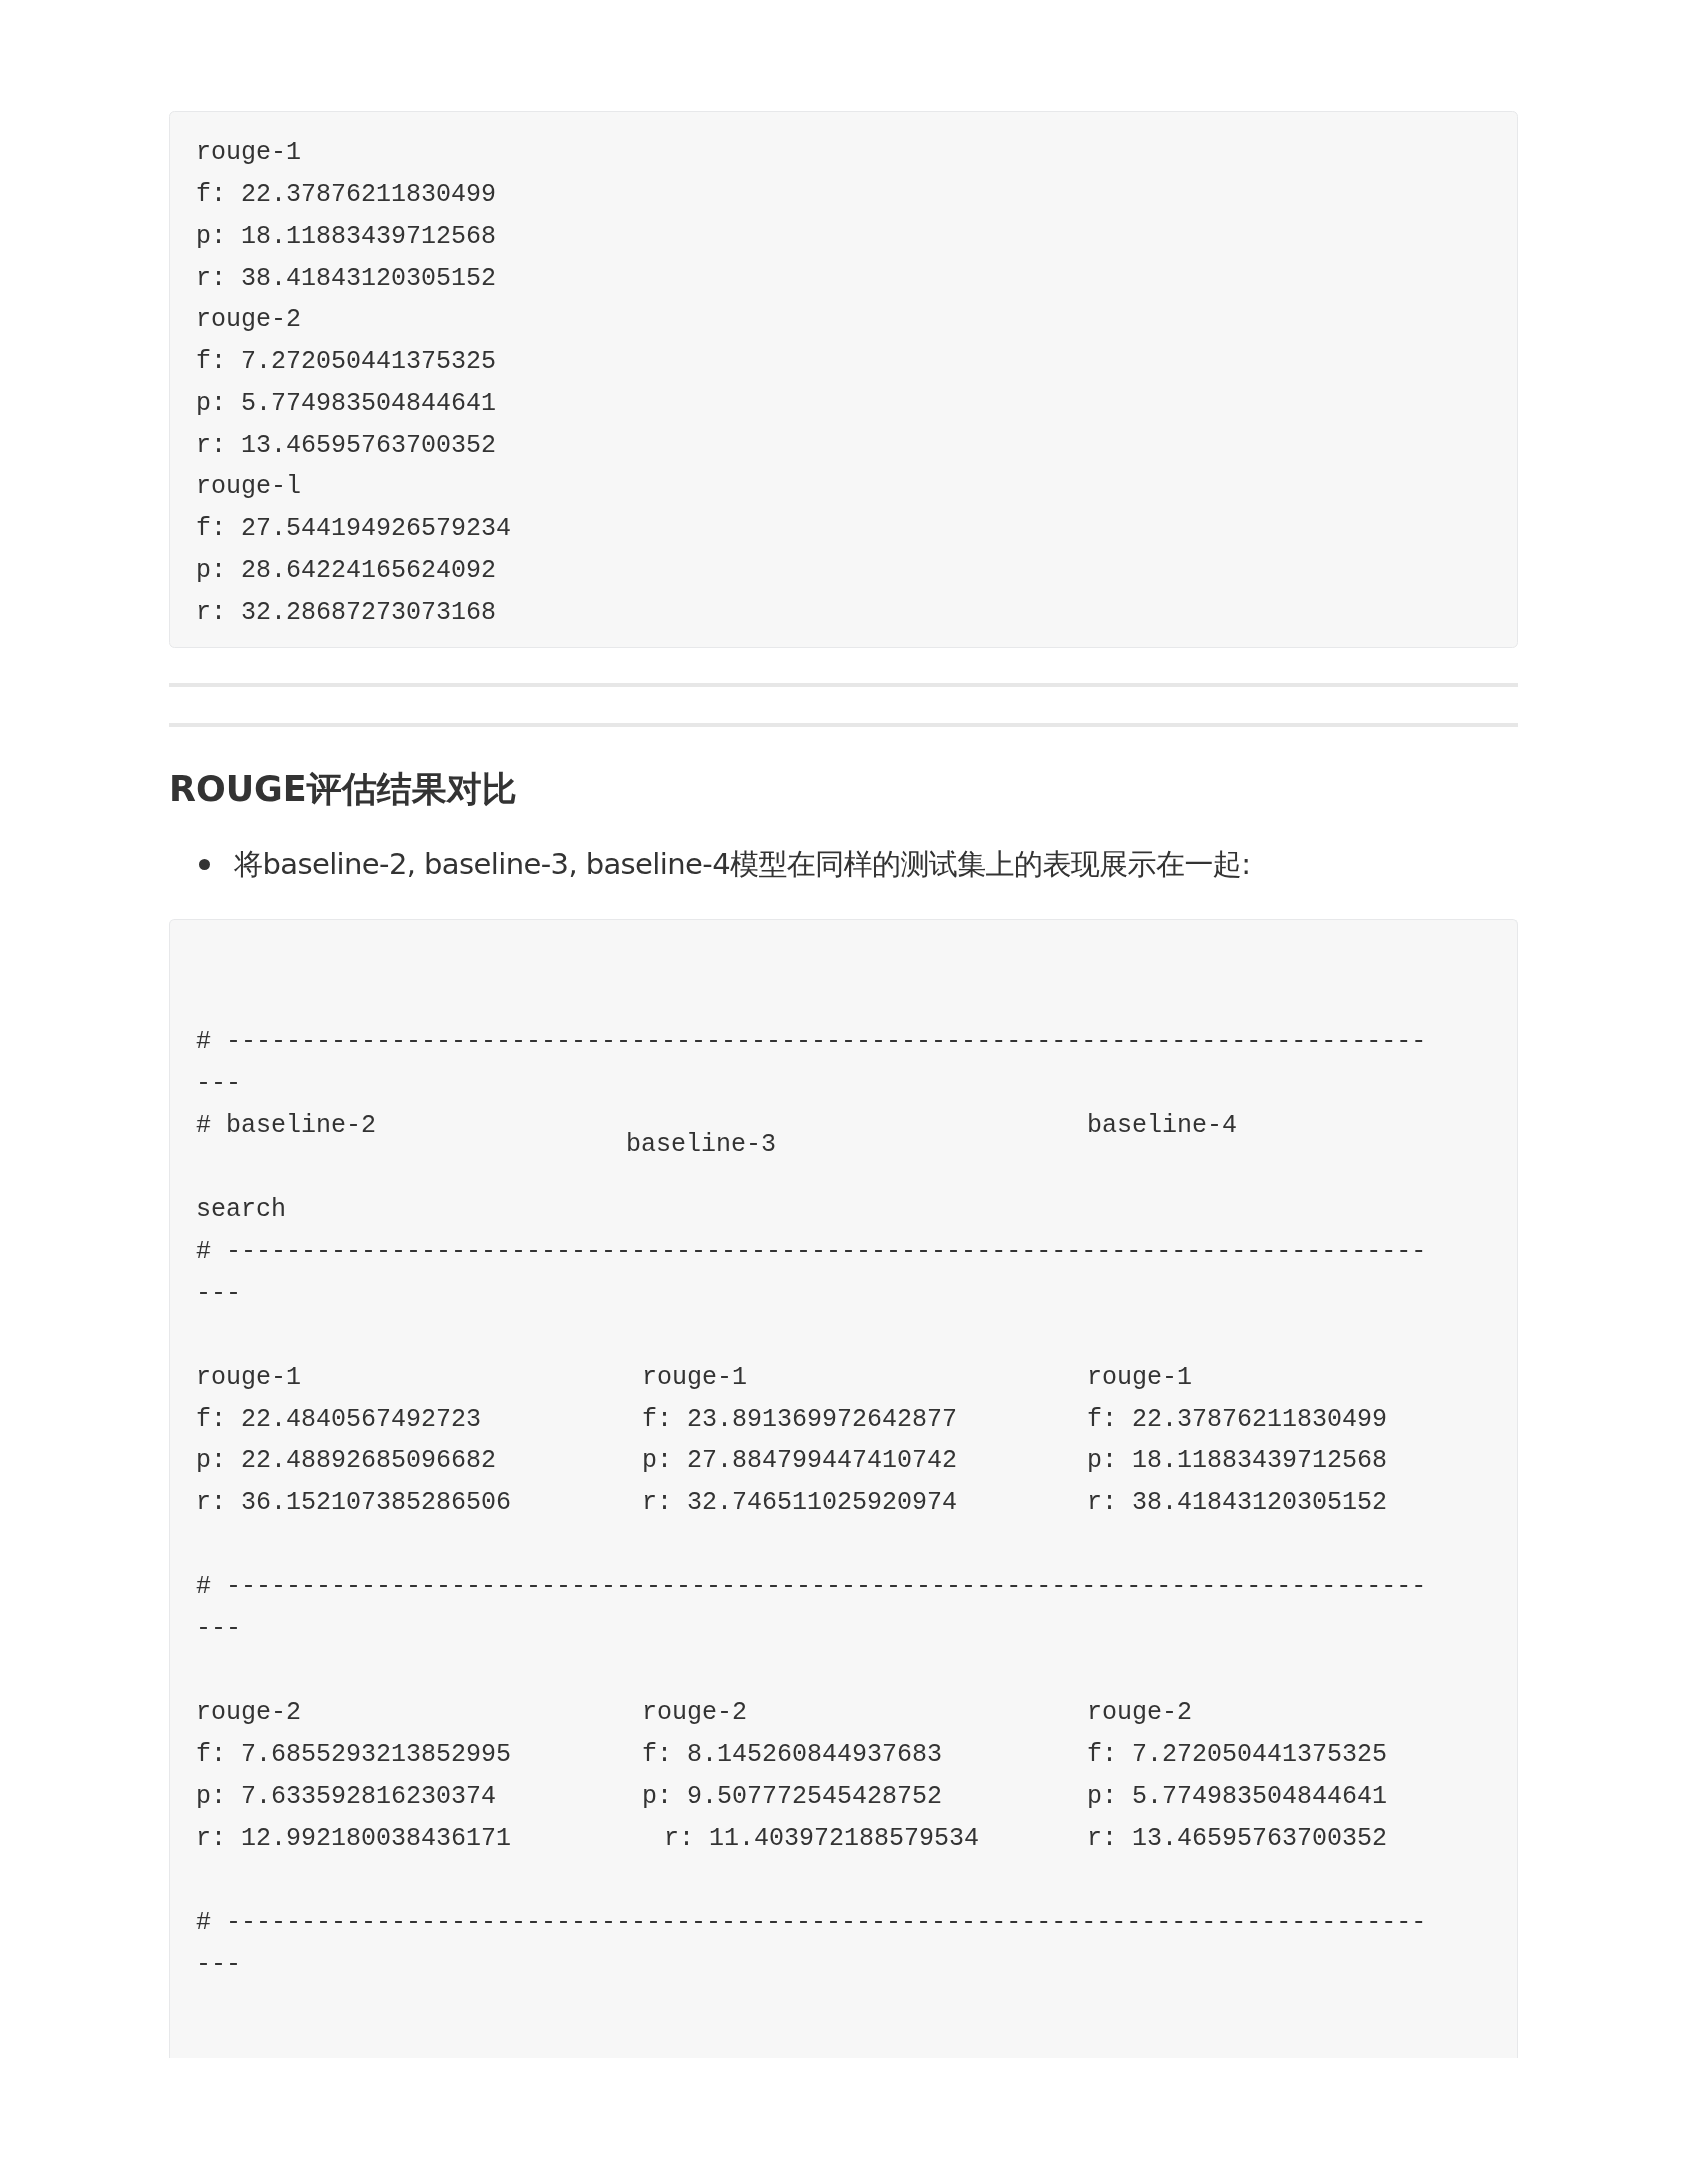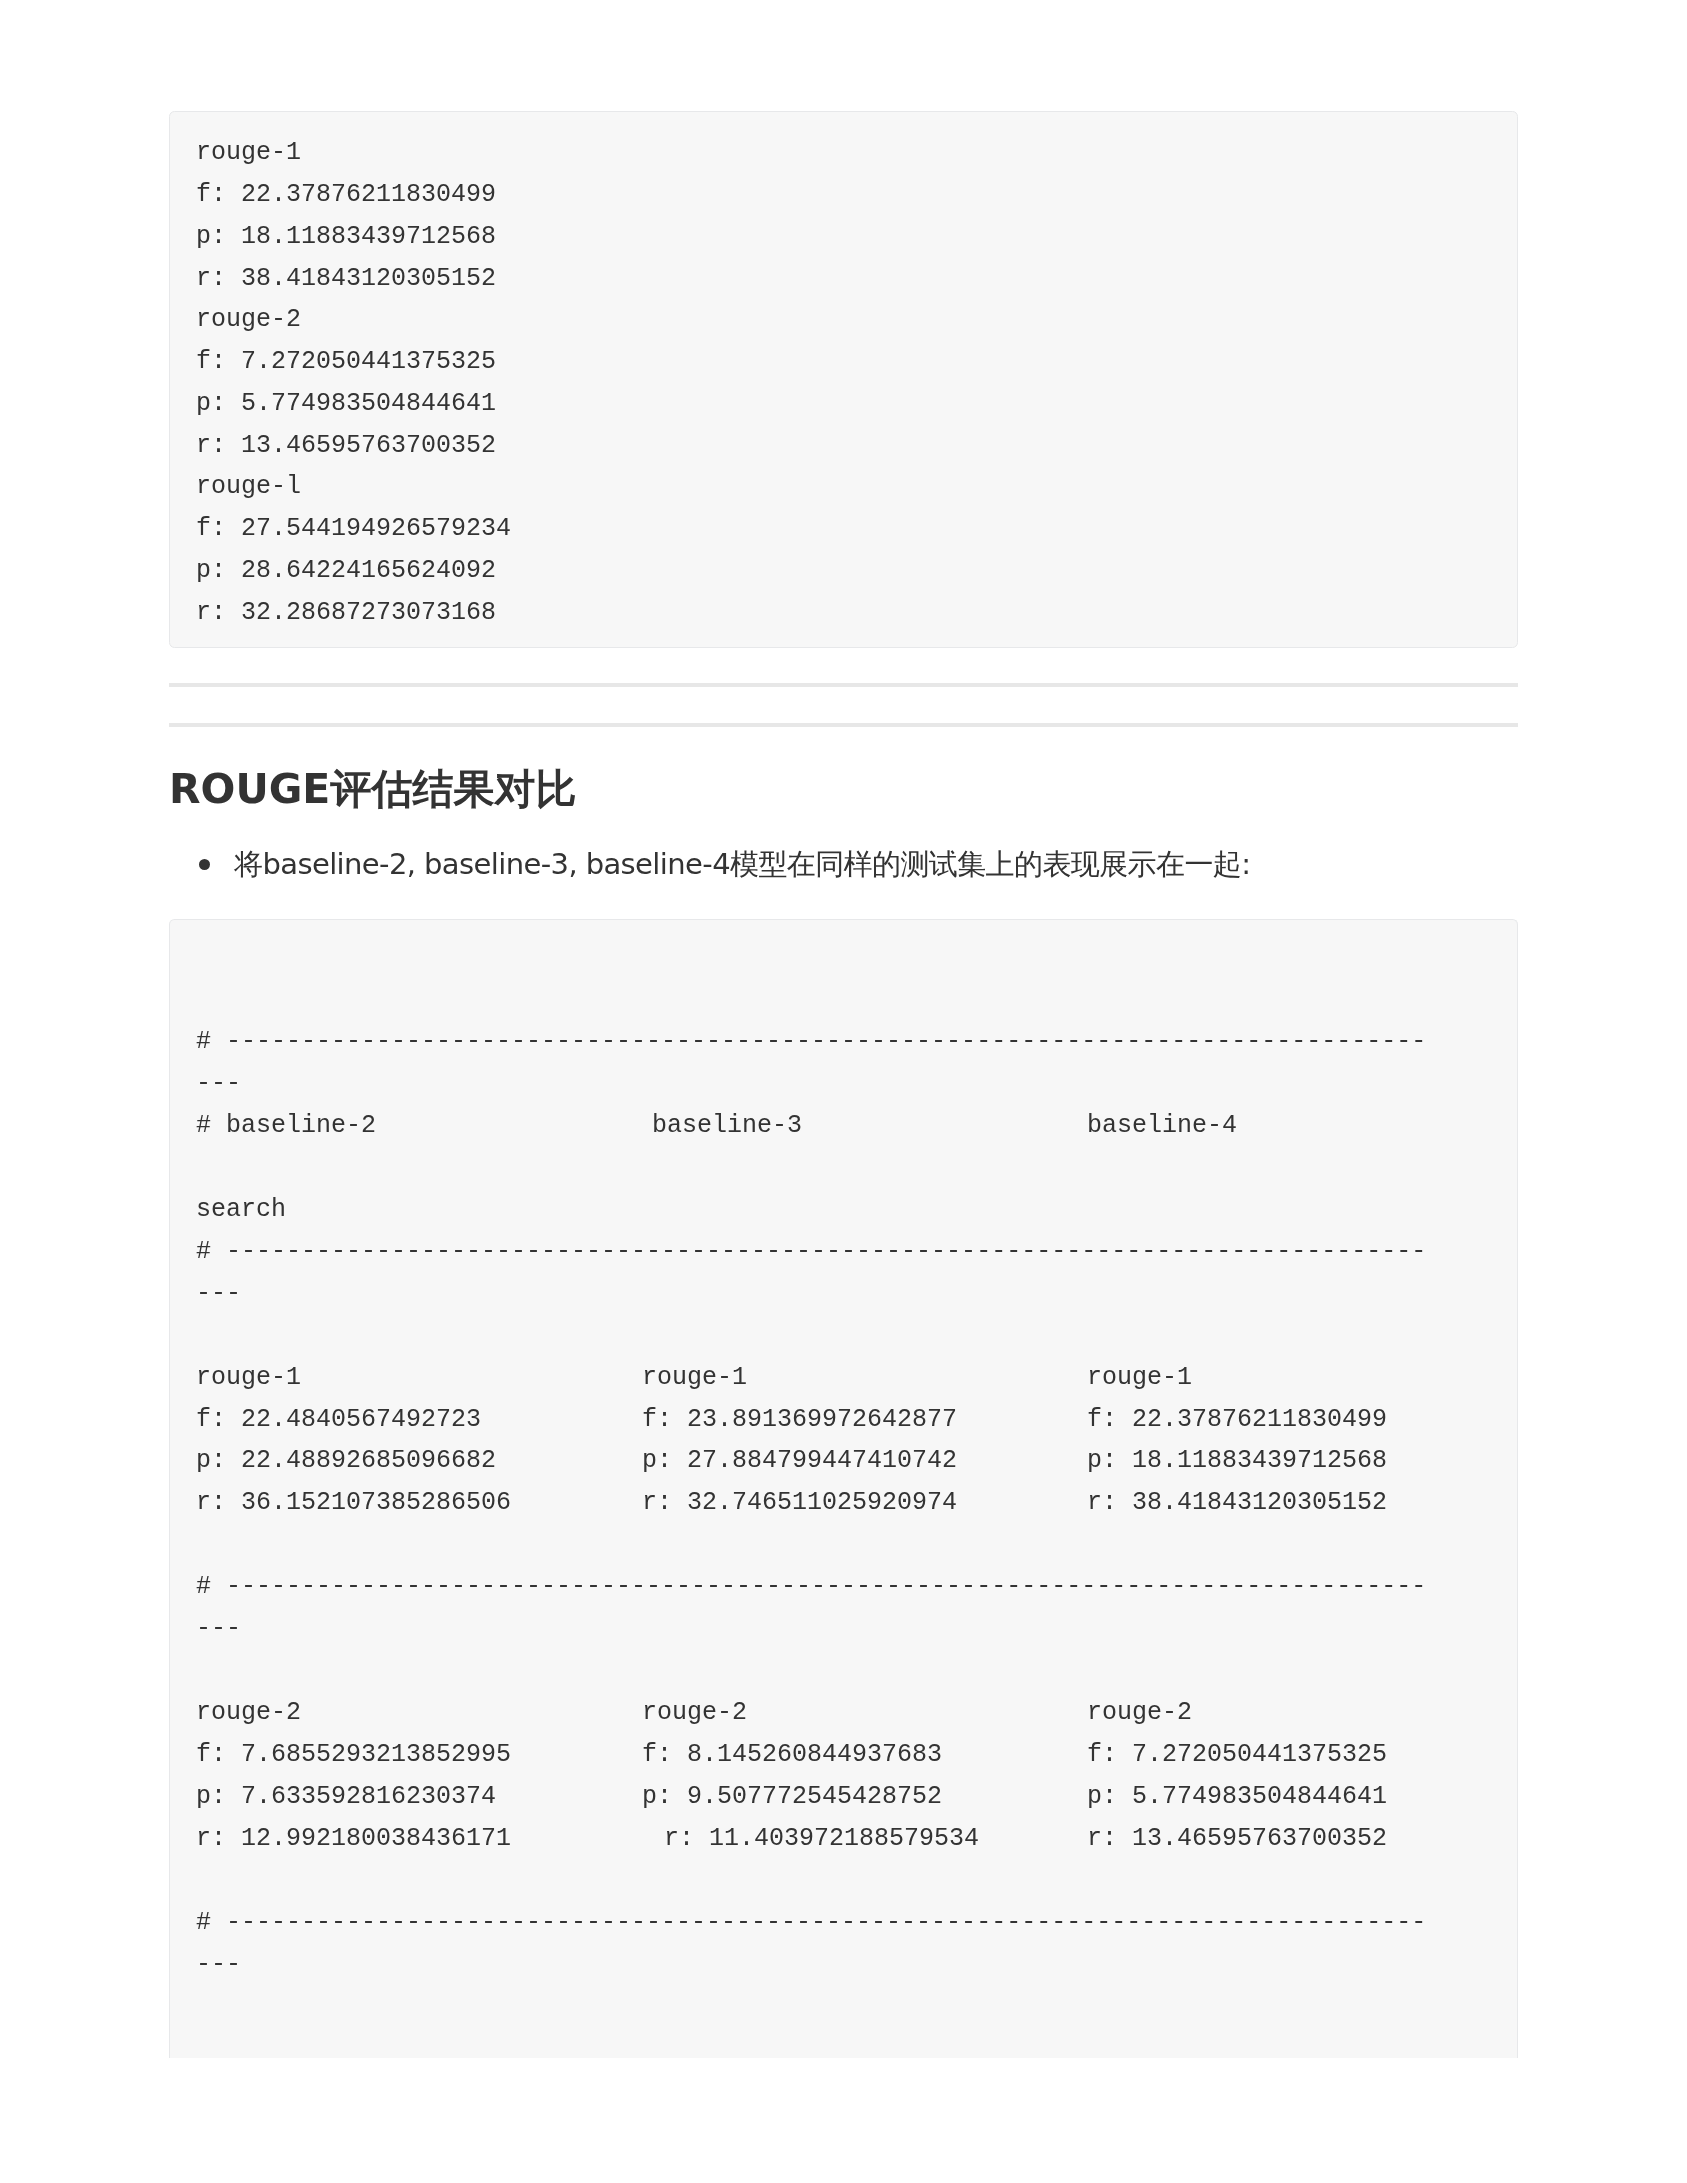--- a/index.html
+++ b/index.html
@@ -46,21 +46,21 @@
       width: 1349px;
       height: 4.4px;
       background: #e7e7e7;
     }
     .heading {
       position: absolute;
       left: 169px;
       top: 766px;
       height: 46px;
       line-height: 46px;
-      font-size: 41px;
+      font-size: 35px;
       font-weight: bold;
       color: #333333;
       white-space: nowrap;
       font-family: "DejaVu Sans", "Liberation Sans", sans-serif;
     }
     .bullet-row {
       position: absolute;
       left: 169px;
       top: 844px;
       height: 41px;
@@ -115,21 +115,21 @@
 </div>
 
 <div class="code-block" style="top:919px; height:1139px; border-bottom:none; border-bottom-left-radius:0; border-bottom-right-radius:0;">
 
 
   <div class="code-line" style="top:101px;"># --------------------------------------------------------------------------------</div>
   <div class="code-line" style="top:143px;">---</div>
 
   <div class="code-line" style="top:185px; width:1290px;">
     <span class="col" style="left:0;"># baseline-2</span>
-    <span class="col" style="left:456px;">baseline-3</span>
+    <span class="col" style="left:430px;margin-top:19px;">baseline-3</span>
     <span class="col" style="left:891px;">baseline-4</span>
   </div>
 
   <div class="code-line" style="top:269px;">search</div>
 
   <div class="code-line" style="top:311px;"># --------------------------------------------------------------------------------</div>
   <div class="code-line" style="top:353px;">---</div>
 
   <div class="code-line" style="top:437px; width:1290px;">
     <span class="col" style="left:0;">rouge-1</span>

